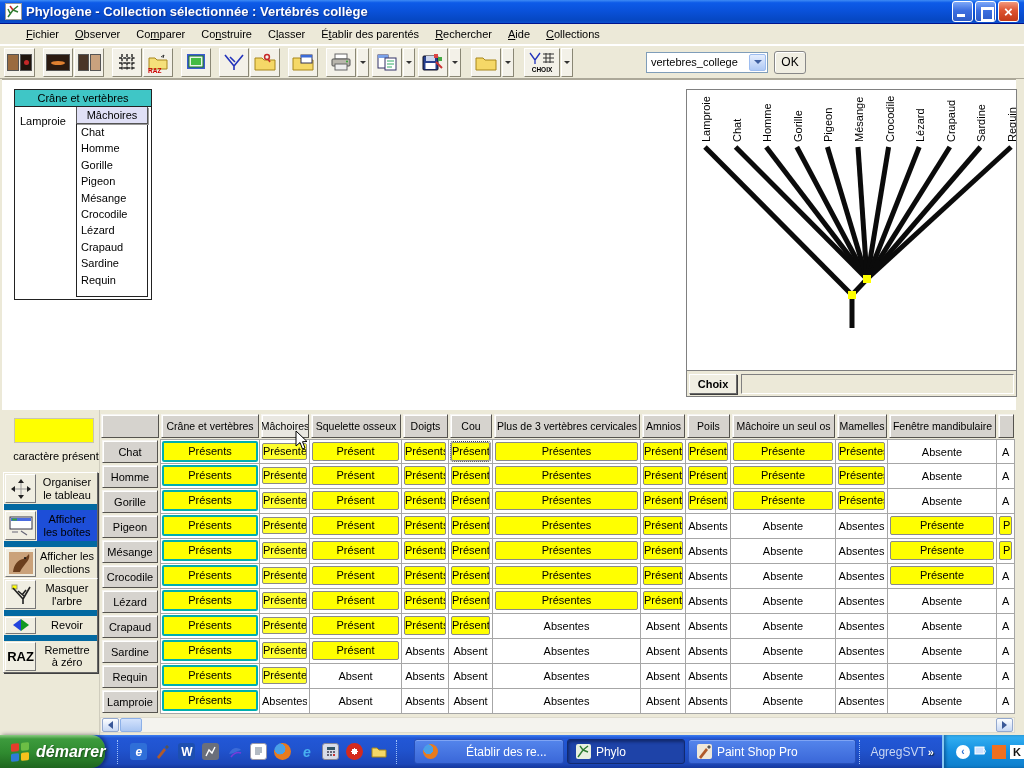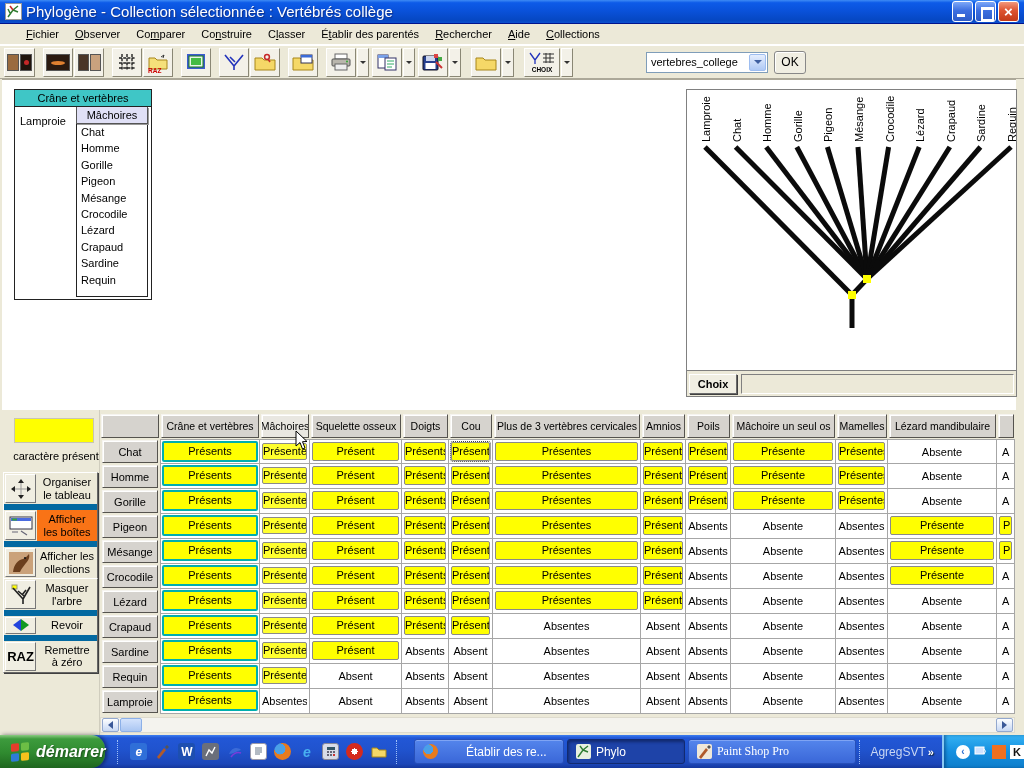--- a/index.html
+++ b/index.html
@@ -5,21 +5,21 @@
   *{box-sizing:border-box;margin:0;padding:0}
   html,body{background:#555}
   #screen{position:relative;width:1024px;height:768px;background:#ECE9D8;
     font-family:"Liberation Sans",sans-serif;overflow:hidden;font-size:11px;color:#000}
 
   
   .titlebar{position:absolute;left:0;top:0;width:1024px;height:24px;display:flex;align-items:center;
     background:linear-gradient(180deg,#3E8BF5 0%,#0D5BE8 12%,#0A52DB 45%,#0647C2 88%,#0A50D0 100%);
     padding:0 3px;border-bottom:1px solid #00138C}
   .app-ico{width:17px;height:17px;margin:0 4px 0 2px;background:#fff;border:1px solid #9a9a9a;display:inline-block}
-  .title{color:#fff;font-weight:normal;font-size:15px;text-shadow:1px 1px 1px #10308a;flex:1;white-space:nowrap;overflow:hidden}
+  .title{color:#fff;font-weight:bold;font-size:13px;text-shadow:1px 1px 1px #10308a;flex:1;white-space:nowrap;overflow:hidden}
   .winbtns{display:flex;gap:2px;margin-right:2px}
   .wb{width:21px;height:21px;border-radius:3px;border:1px solid #fff;position:relative;
     background:linear-gradient(180deg,#7DA8F8,#3D6FE0 45%,#2E5CC8)}
   .wb.close{background:linear-gradient(180deg,#F2987C,#DD5330 45%,#C33A18)}
   .wb.min::after{content:"";position:absolute;left:4px;bottom:4px;width:8px;height:3px;background:#fff}
   .wb.max::after{content:"";position:absolute;left:5px;top:5px;width:9px;height:9px;border:2px solid #fff;border-top-width:3px}
   .wb.close::after{content:"×";position:absolute;left:0;top:0;width:100%;text-align:center;line-height:19px;color:#fff;font-weight:bold;font-size:15px}
 
   
   .menubar{position:absolute;left:0;top:24px;width:1024px;height:21px;background:#ECE9D8;display:flex;
@@ -69,21 +69,21 @@
   .legend-swatch{position:absolute;left:14px;top:8px;width:80px;height:25px;border:1px solid #C8C5B2}
   .legend-label{position:absolute;left:0;top:40px;width:112px;text-align:center}
   .sgroup{position:absolute;left:3px;width:95px;background:#ECE9D8;border:1px solid;border-color:#fff #666 #666 #fff;box-shadow:1px 1px 0 #404040}
   .g1{top:62px}.g2{top:168px}
   .side-row{display:flex;align-items:stretch;border-bottom:6px solid #0369a1}
   .side-row:last-child{border-bottom:none}
   .side-ic{width:31px;display:flex;align-items:center;justify-content:center;background:#F0EEE2;
     border:1px solid;border-color:#fff #777 #777 #fff;margin:1px}
   .side-lb{flex:1;display:flex;align-items:center;justify-content:center;text-align:center;
     white-space:pre-line;line-height:12.5px;padding:3px 1px}
-  .side-lb.hl{background:#f97316}
+  .side-lb.hl{background:#1d4ed8}
   .razt{font-weight:bold;font-size:13px}
   .tri-l{width:0;height:0;border:6px solid transparent;border-right:8px solid #2244DD;border-left:none}
   .tri-r{width:0;height:0;border:6px solid transparent;border-left:8px solid #119922;border-right:none}
 
   
   #data-table{position:absolute;left:100px;top:3px;display:grid;grid-template-rows:26px repeat(11,25px)}
   .th{padding:1px}
   .th-btn{height:100%;background:#D6D3CE;border:1px solid;border-color:#F6F4F0 #55534E #55534E #F6F4F0;
     box-shadow:inset 1px 1px 0 #fff;display:flex;align-items:center;justify-content:center;
     font-size:10.5px;white-space:nowrap;overflow:hidden}
@@ -439,21 +439,21 @@
         <div class="th">
           <div class="th-btn">Poils</div>
         </div>
         <div class="th">
           <div class="th-btn">Mâchoire un seul os</div>
         </div>
         <div class="th">
           <div class="th-btn">Mamelles</div>
         </div>
         <div class="th">
-          <div class="th-btn">Lézard mandibulaire</div>
+          <div class="th-btn">Fenêtre mandibulaire</div>
         </div>
         <div class="th">
           <div class="th-btn"></div>
         </div>
         <div class="rh">
           <div class="rh-btn">Chat</div>
         </div>
         <div class="td first-col first-row">
           <div class="chip present crane">Présents</div>
         </div>
@@ -956,21 +956,21 @@
         <div class="taskslot" style="width: 150px; gap: 28px;">
           <span class="task-ico" style="background:radial-gradient(circle at 35% 35%,#4aa0e8 35%,#e87b1e 36%);border-radius:50%"></span>
           <span>Établir des re...</span>
         </div>
         <div class="taskslot active" style="width: 118px;">
           <span class="task-ico" style="background:#e8f0e0"><svg width="15" height="15" viewBox="0 0 15 15">
               <path d="M2 13 L7 6 L12 2 M7 6 L12 8 M7 6 L4 2" stroke="#2e7d32" stroke-width="1.4" fill="none"></path>
             </svg></span>
           <span>Phylo</span>
         </div>
-        <div class="taskslot" style="width: 168px; font-family: Liberation Serif, serif;">
+        <div class="taskslot" style="width: 168px;">
           <span class="task-ico" style="background:#f0e8d8"><svg width="15" height="15" viewBox="0 0 15 15">
               <path d="M2 13 L9 4 l2 2 -7 9z" fill="#b05a2a"></path>
               <path d="M10 3 l2 -2 2 2 -2 2z" fill="#555"></path>
             </svg></span>
           <span>Paint Shop Pro</span>
         </div>
       </div>
 
     <span class="tb-sep"></span>
     <span class="agreg">AgregSVT</span>

